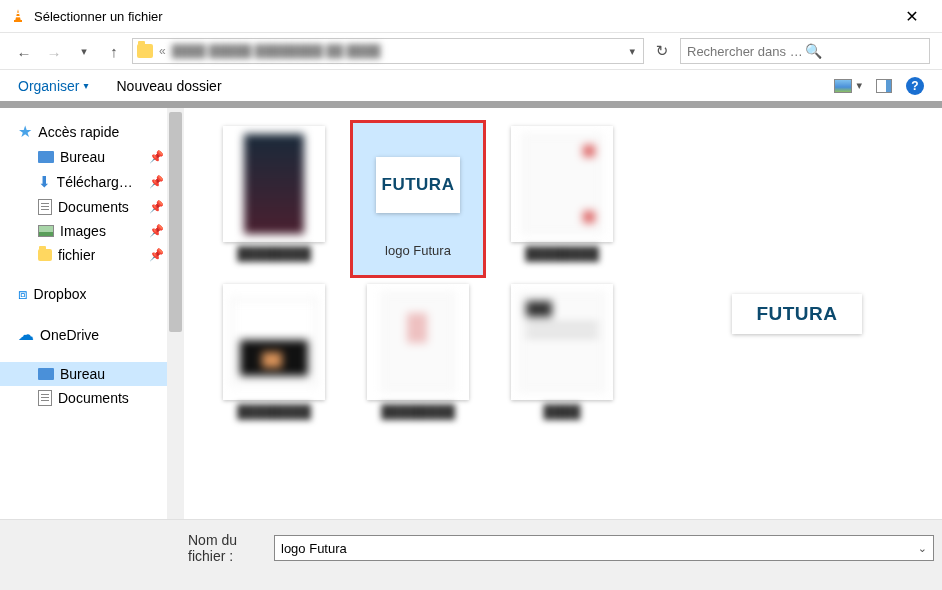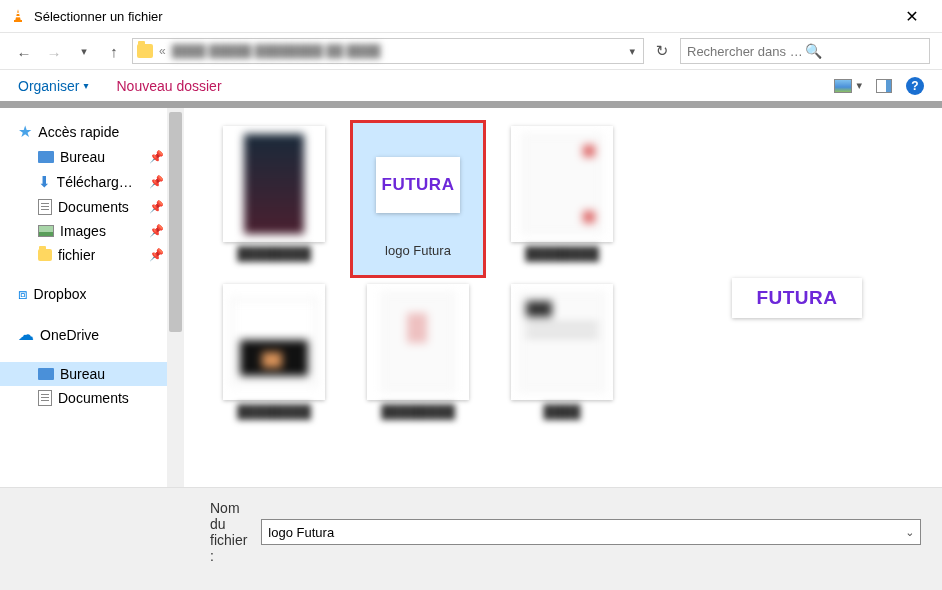--- a/index.html
+++ b/index.html
@@ -23,21 +23,21 @@
 .addr-text { font-size: 12px; color: #888; filter: blur(3px); flex:1; }
 .addr-drop { color:#555; font-size: 11px; cursor:pointer; padding: 0 4px; }
 .refresh { width: 24px; height:24px; display:flex; align-items:center; justify-content:center; color:#555; cursor:pointer; font-size:15px; }
 .searchbox { width: 250px; height: 26px; border: 1px solid #ccc; display:flex; align-items:center; padding: 0 6px; color:#777; font-size: 13px; background:#fff; }
 .searchbox span { flex:1; overflow:hidden; text-overflow:ellipsis; white-space:nowrap; }
 .search-icon { font-size:14px; color:#555; }
 
 
 .toolrow { height: 38px; display:flex; align-items:center; padding: 0 18px; gap: 28px; font-size: 14px; background:#fff; border-bottom: 7px solid #a3a3a3; }
 .organize { color: #0066b3; cursor:pointer; display:flex; align-items:center; gap:4px; }
-.newfolder { color:#be185d; cursor:pointer; }
+.newfolder { color:#000000; cursor:pointer; }
 .tool-right { margin-left:auto; display:flex; align-items:center; gap: 14px; }
 .viewswatch { width:18px; height:14px; background: linear-gradient(180deg,#7ec0ee 0%,#4a90d9 60%,#8fbf5f 100%); border:1px solid #888; }
 .viewdrop { color:#555; font-size:11px; cursor:pointer; }
 .panetoggle { width:16px; height:14px; border:1px solid #888; position:relative; cursor:pointer; }
 .panetoggle::after{ content:""; position:absolute; top:0; right:0; width:5px; height:100%; background:#5a9bd5; }
 .help { width:18px; height:18px; border-radius:50%; background:#1a6fd1; color:#fff; display:flex; align-items:center; justify-content:center; font-size:12px; font-weight:bold; cursor:pointer; }
 
 
 .main { flex:1; display:flex; min-height:0; }
 
@@ -63,28 +63,28 @@
 
 
 .filearea { flex:1; display:flex; min-height:0; }
 .filegrid { flex:1; padding: 12px 14px 0 22px; display:flex; flex-wrap:wrap; gap: 0 8px; align-content:flex-start; overflow:hidden; }
 .tile { width: 136px; height: 156px; display:flex; flex-direction:column; align-items:center; cursor:pointer; padding-top:6px; }
 .tile.selected { background:#cce8ff; border:3px solid #e03030; width:136px; height:158px; }
 .thumb { width: 102px; height: 116px; background:#fff; box-shadow: 0 1px 4px rgba(0,0,0,0.25); display:flex; align-items:center; justify-content:center; overflow:hidden; }
 .thumb .blurred { filter: blur(4px); }
 .tile-label { font-size:13px; color:#333; margin-top:4px; filter: blur(3px); }
 .tile.selected .tile-label { filter:none; }
-.futura-logo { font-family: Arial Black, Arial, sans-serif; font-weight:900; color:#6d28d9; font-size:17px; letter-spacing:0.5px; }
+.futura-logo { font-family: Arial Black, Arial, sans-serif; font-weight:900; color:#0c4a6e; font-size:17px; letter-spacing:0.5px; }
 
 .preview { width: 290px; display:flex; align-items:center; justify-content:center; overflow:hidden; }
 .preview-inner { width:130px; height:40px; background:#fff; box-shadow: 0 1px 4px rgba(0,0,0,0.25); display:flex; align-items:center; justify-content:center; }
 .preview .futura-logo { font-size:19px; }
 
 
-.footer { background:#f0f0f0; padding: 12px 30px 14px; display:flex; flex-direction:column; gap:12px; border-top:1px solid #e0e0e0; }
+.footer { background:#f0f0f0; padding: 12px 8px 14px; display:flex; flex-direction:column; gap:12px; border-top:1px solid #e0e0e0; }
 .fname-row { display:flex; align-items:center; gap:10px; }
 .fname-label { font-size:14px; color:#333; margin-left:auto; }
 .fname-input { flex: 0 0 660px; height:26px; border:1px solid #888; background:#fff; padding: 0 6px; font-size:13px; display:flex; align-items:center; justify-content:space-between; margin-left:4px; }
 .fname-drop { color:#555; font-size:11px; cursor:pointer; }
 .btn-row { display:flex; gap:12px; justify-content:flex-end; }
 .btn { width:98px; height:26px; border:1px solid #a9a9a9; background:#e1e1e1; font-size:14px; display:flex; align-items:center; justify-content:center; cursor:pointer; }
 .btn.primary { border:3px solid #e03030; width:100px; height:30px; }
 
 
 .bp { background:#c9c9c9; }

